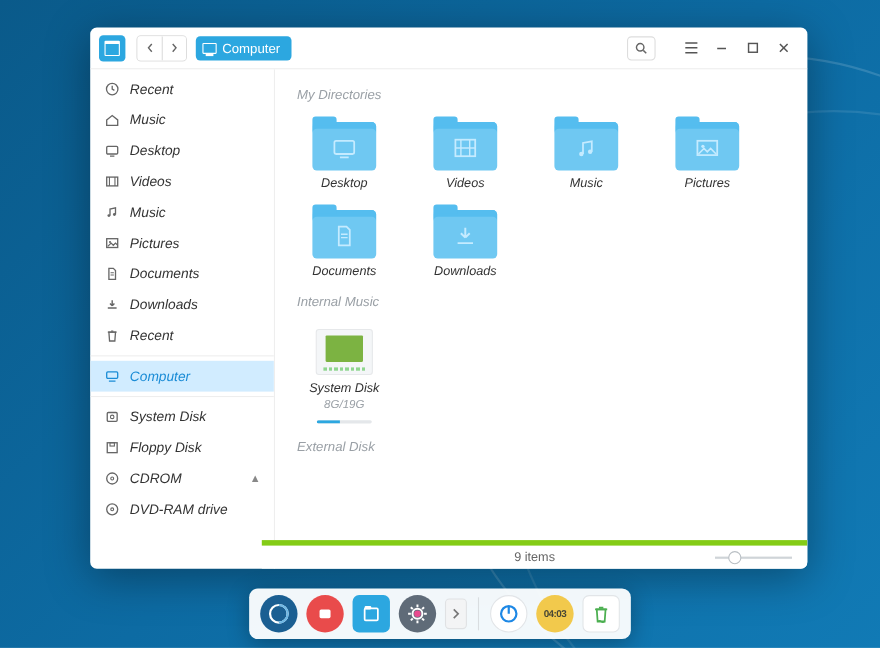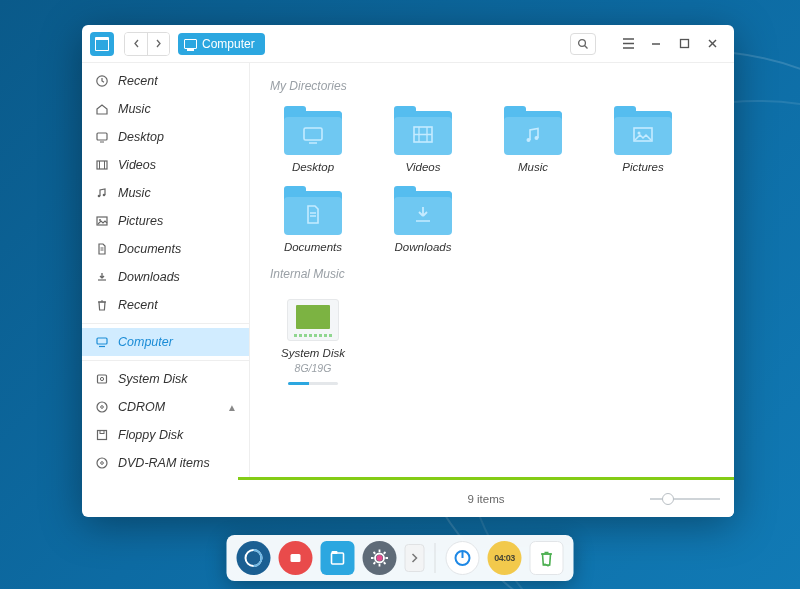--- a/index.html
+++ b/index.html
@@ -40,21 +40,21 @@
   .folder .glyph { position: absolute; inset: 0; display: flex; align-items: center; justify-content: center; color: #c5ebff; font-size: 19px; padding-top: 4px; }
   .glabel { font-size: 11.5px; color: #333; text-align: center; }
   .gsub { font-size: 10.5px; color: #9aa0a6; text-align: left; margin-top: -3px; }
 
   .disk { width: 52px; height: 42px; background: #f4f6f8; border: 1px solid #e6e8ea; border-radius: 3px; position: relative; display: flex; align-items: center; justify-content: center; }
   .disk::after { content: ""; position: absolute; bottom: 3px; left: 6px; right: 6px; height: 3px; background: repeating-linear-gradient(90deg,#8fd68f 0 3px, transparent 3px 5px); }
   .disk-screen { width: 34px; height: 24px; background: #7cb342; border-radius: 1px; margin-top: -6px; }
   .progress { width: 50px; height: 3px; background: #e4e7ea; border-radius: 2px; overflow: hidden; margin-top: 2px; }
   .progress .bar { height: 100%; background: #2ca7e0; }
 
-  .statusbar { position: absolute; bottom: 0; left: 156px; right: 0; height: 40px; border-top: 3px solid #84cc16; display: flex; align-items: center; font-size: 11.5px; color: #666; background: #fff; }
+  .statusbar { position: absolute; bottom: 0; left: 156px; right: 0; height: 26px; border-top: 5px solid #84cc16; display: flex; align-items: center; font-size: 11.5px; color: #666; background: #fff; }
   .statusbar .count { position: absolute; left: 50%; transform: translateX(-50%); }
   .zoom { position: absolute; right: 14px; display: flex; align-items: center; gap: 0; }
   .zoom-track { width: 70px; height: 2px; background: #cfd4d8; position: relative; }
   .zoom-thumb { position: absolute; top: -5px; width: 12px; height: 12px; background: #fff; border: 1px solid #b9bfc4; border-radius: 50%; }
 
   .dock { position: absolute; bottom: 8px; left: 50%; transform: translateX(-50%); height: 46px; background: rgba(255,255,255,0.95); border-radius: 8px; box-shadow: 0 4px 20px rgba(0,0,0,0.3); display: flex; align-items: center; padding: 0 10px; gap: 8px; }
   .dock-sep { width: 1px; height: 30px; background: #d9dde0; margin: 0 2px; }
   .dicon { width: 34px; height: 34px; border-radius: 50%; display: flex; align-items: center; justify-content: center; font-size: 16px; color: #fff; cursor: pointer; position: relative; }
   .dicon.square { border-radius: 6px; }
   .dicon.expand { width: 20px; height: 28px; border-radius: 4px; background: #f3f4f5; border: 1px solid #e0e2e4; color: #777; font-size: 11px; }
@@ -221,44 +221,44 @@
             <svg width="14" height="14" viewBox="0 0 14 14">
               <rect x="2.5" y="3" width="9" height="8" rx="1" stroke="currentColor" fill="none" stroke-width="1.2"></rect>
               <circle cx="7" cy="7" r="1.6" stroke="currentColor" fill="none" stroke-width="1"></circle>
             </svg>
           </span>
           <span>System Disk</span>
         </div>
         <div class="side-item">
           <span class="si-icon">
             <svg width="14" height="14" viewBox="0 0 14 14">
+              <rect x="2.5" y="2.5" width="9" height="9" stroke="currentColor" fill="none" stroke-width="1.2"></rect>
+              <rect x="5" y="2.5" width="4" height="3" stroke="currentColor" fill="none" stroke-width="1"></rect>
+            </svg>
+          </span>
+          <span>Floppy Disk</span>
+        </div>
+        <div class="side-item">
+          <span class="si-icon">
+            <svg width="14" height="14" viewBox="0 0 14 14">
               <circle cx="7" cy="7" r="5" stroke="currentColor" fill="none" stroke-width="1.2"></circle>
               <circle cx="7" cy="7" r="1.3" stroke="currentColor" fill="none" stroke-width="1"></circle>
             </svg>
           </span>
           <span>CDROM</span>
           <span class="eject">▲</span>
         </div>
         <div class="side-item">
           <span class="si-icon">
             <svg width="14" height="14" viewBox="0 0 14 14">
-              <rect x="2.5" y="2.5" width="9" height="9" stroke="currentColor" fill="none" stroke-width="1.2"></rect>
-              <rect x="5" y="2.5" width="4" height="3" stroke="currentColor" fill="none" stroke-width="1"></rect>
-            </svg>
-          </span>
-          <span>Floppy Disk</span>
-        </div>
-        <div class="side-item">
-          <span class="si-icon">
-            <svg width="14" height="14" viewBox="0 0 14 14">
               <circle cx="7" cy="7" r="5" stroke="currentColor" fill="none" stroke-width="1.2"></circle>
               <circle cx="7" cy="7" r="1.3" stroke="currentColor" fill="none" stroke-width="1"></circle>
             </svg>
           </span>
-          <span>DVD-RAM items</span>
+          <span>DVD-RAM drive</span>
         </div>
       </div>
     <div class="content" id="content">
         <div class="section-h">My Directories</div>
         <div class="grid">
           <div class="gitem">
             <div class="folder">
               <div class="glyph">
                 <svg width="26" height="26" viewBox="0 0 26 26">
                   <rect x="4" y="6" width="18" height="12" rx="1.5" stroke="#c5ebff" fill="none" stroke-width="1.6"></rect>
@@ -335,20 +335,21 @@
             <div class="disk">
               <div class="disk-screen"></div>
             </div>
             <div class="glabel">System Disk</div>
             <div class="gsub">8G/19G</div>
             <div class="progress">
               <div class="bar" style="width:42%"></div>
             </div>
           </div>
         </div>
+        <div class="section-h">External Disk</div>
         <div class="grid"></div>
       </div>
   </div>
 
   <div class="statusbar">
     <span class="count">9 items</span>
     <div class="zoom">
       <div class="zoom-track">
         <div class="zoom-thumb" id="zoom-thumb" style="left: 11.6px;"></div>
       </div>

